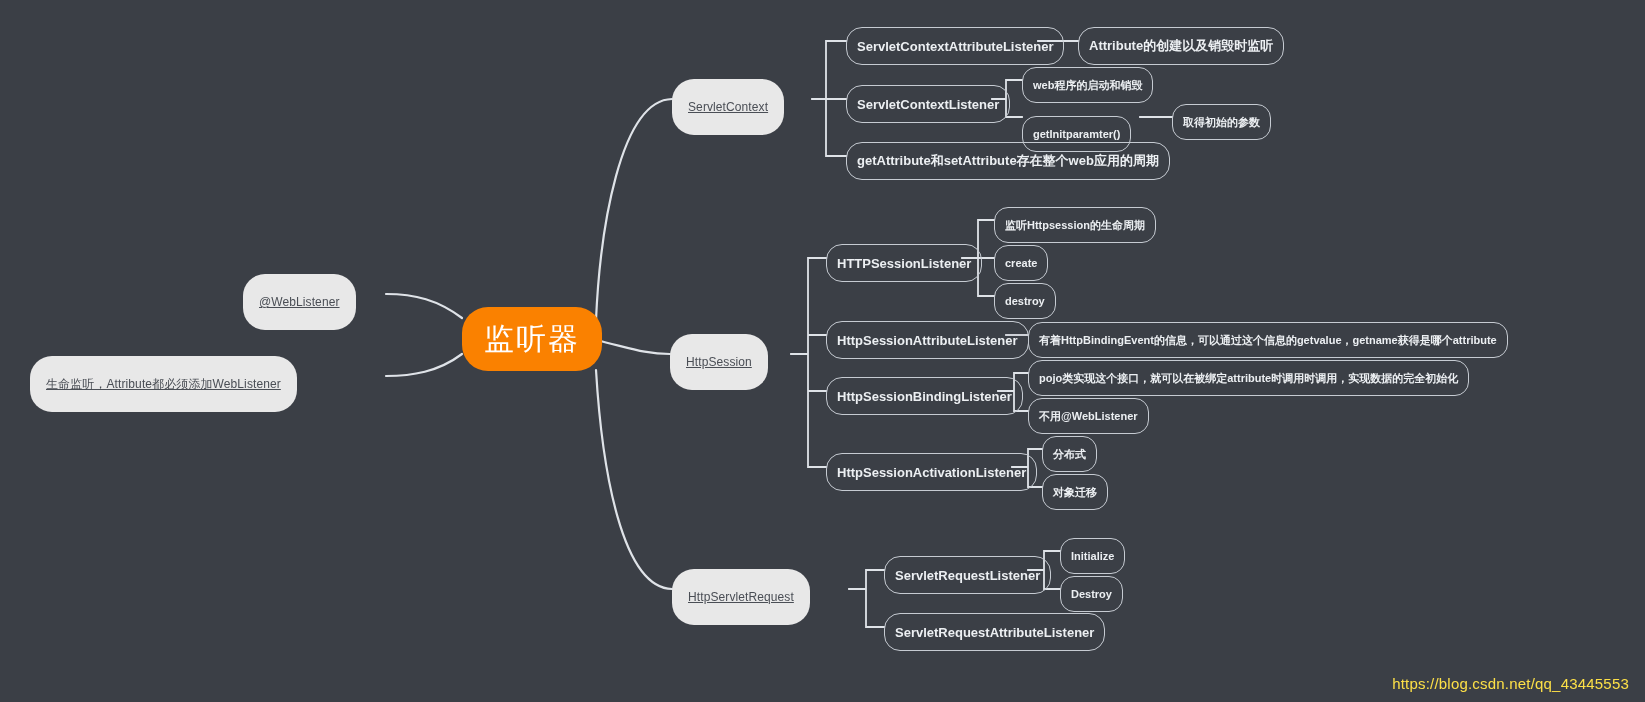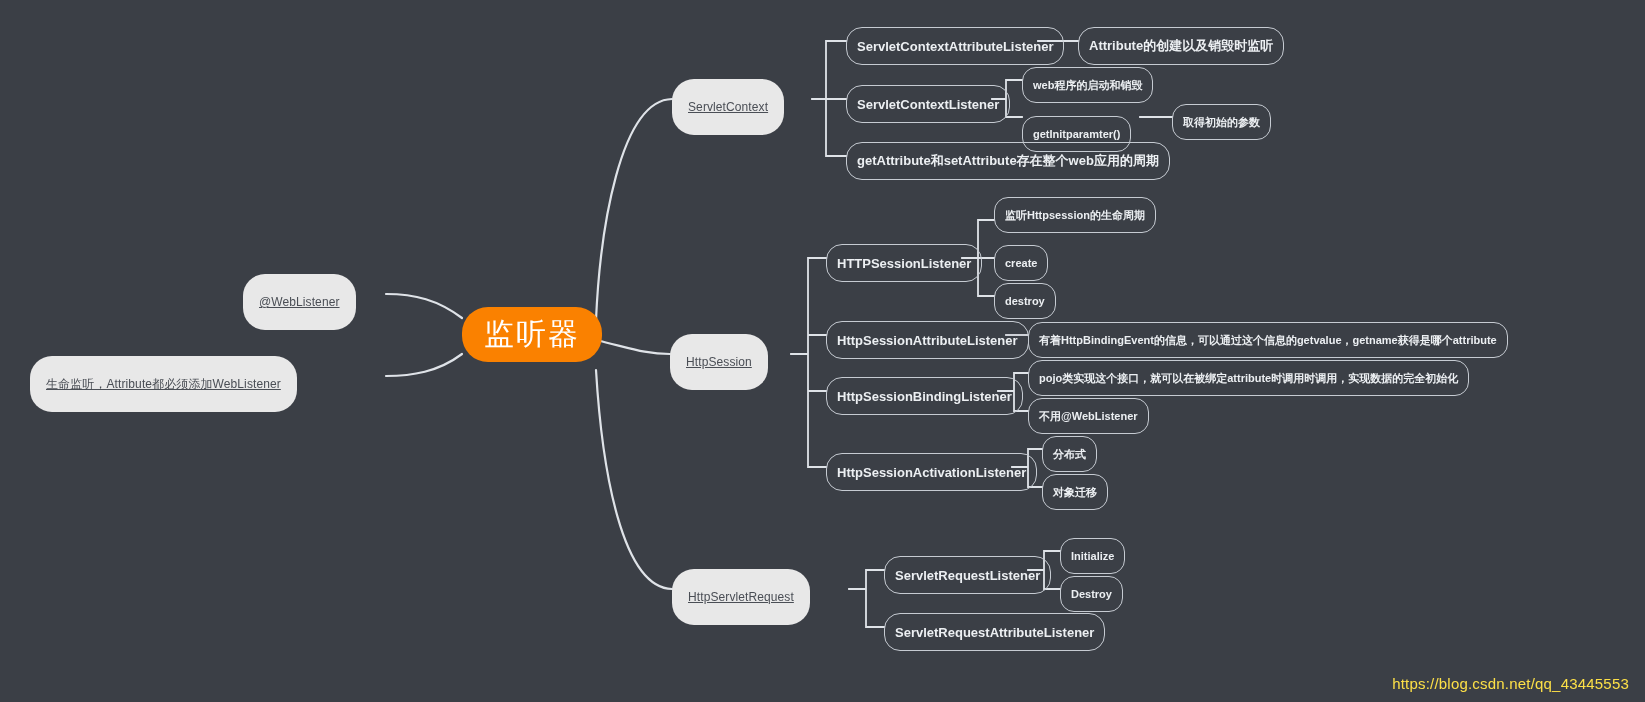--- a/index.html
+++ b/index.html
@@ -44,21 +44,21 @@
     text-decoration: underline;
   }
   
   .n-root {
     background: #fa8100;
     color: #ffffff;
     border-radius: 26px;
     font-size: 30px;
     font-weight: 400;
     padding: 0 22px;
-    height: 55px;
+    height: 64px;
     letter-spacing: 2px;
   }
   
   .n-out {
     background: transparent;
     color: #eceff2;
     border: 1.3px solid #c6cbd2;
     border-radius: 16px;
     font-size: 13px;
     font-weight: 600;
@@ -169,21 +169,21 @@
   </div>
 
   <div class="node n-l1" style="left:670px; top:334px;">
     <span>HttpSession</span>
   </div>
 
   <div class="node n-out" style="left:826px; top:244px;">
     <span>HTTPSessionListener</span>
   </div>
 
-  <div class="node n-out small" style="left:994px; top:197px;">
+  <div class="node n-out small" style="left:994px; top:207px;">
     <span>监听Httpsession的生命周期</span>
   </div>
 
   <div class="node n-out small" style="left:994px; top:245px;">
     <span>create</span>
   </div>
 
   <div class="node n-out small" style="left:994px; top:283px;">
     <span>destroy</span>
   </div>

